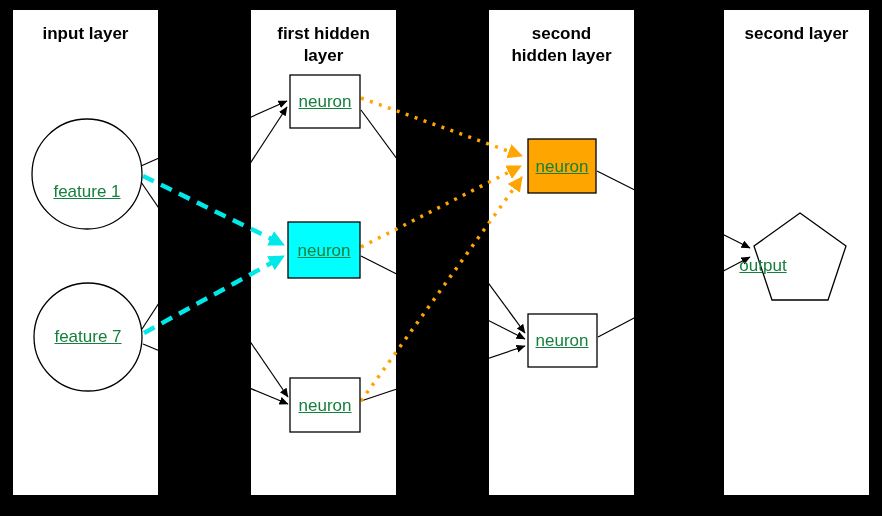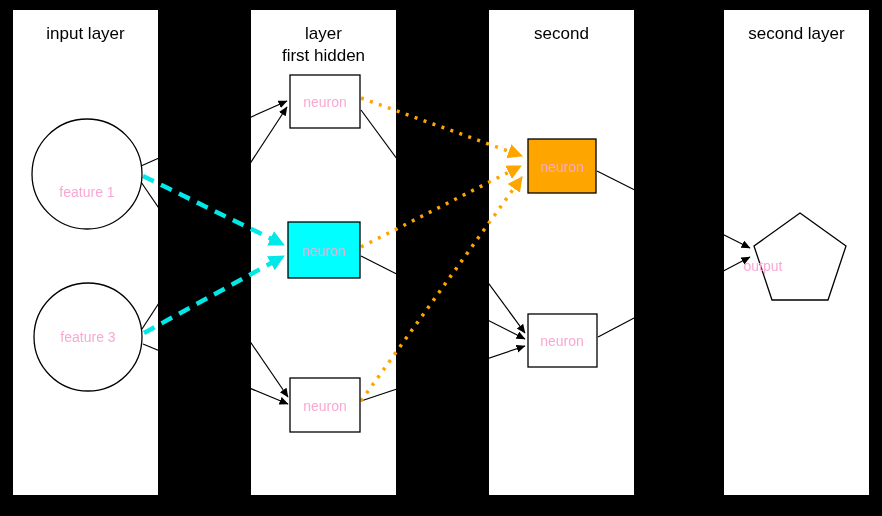--- a/index.html
+++ b/index.html
@@ -24,21 +24,21 @@
     position: absolute;
     top: 10px;
     height: 485px;
     width: 145px;
     background: var(--panel-white);
     z-index: 1;
   }
   .col-title {
     padding-top: 13px;
     text-align: center;
-    font-weight: normal;
+    font-weight: bold;
     font-size: 17px;
     line-height: 22px;
     color: #000;
   }
   .overlay {
     position: absolute;
     left: 0; top: 0;
     z-index: 2;
     pointer-events: none;
   }
@@ -58,45 +58,47 @@
     stroke-dasharray: 3 6.5;
     fill: none;
   }
   .fill-black { fill: var(--edge-black); }
   .fill-cyan { fill: var(--highlight-cyan); }
   .fill-orange { fill: var(--highlight-orange); }
   .n-label {
     position: absolute;
     z-index: 3;
     transform: translate(-50%, -50%);
-    font-size: 14px;
-    color: #f9a8d4;
+    font-size: 17px;
+    color: #15803d;
     white-space: nowrap;
+    text-decoration: underline;
   }
 </style>
 </head>
 <body>
 
 <div class="stage">
 
   <div class="col" style="left:13px">
     <div class="col-title">
       <div>input layer</div>
       <div></div>
     </div>
   </div>
   <div class="col" style="left:251px">
     <div class="col-title">
+      <div>first hidden</div>
       <div>layer</div>
-      <div>first hidden</div>
     </div>
   </div>
   <div class="col" style="left:489px">
     <div class="col-title">
       <div>second</div>
+      <div>hidden layer</div>
     </div>
   </div>
   <div class="col" style="left:724px">
     <div class="col-title">
       <div>second layer</div>
       <div></div>
     </div>
   </div>
 
   <svg class="overlay" width="882" height="516" viewBox="0 0 882 516">
@@ -133,21 +135,21 @@
     <circle class="node-shape" cx="88" cy="337" r="54"></circle>
     <rect class="node-shape" x="290" y="75" width="70" height="53"></rect>
     <rect class="node-shape cyan" x="288" y="222" width="72" height="56"></rect>
     <rect class="node-shape" x="290" y="378" width="70" height="54"></rect>
     <rect class="node-shape orange" x="528" y="139" width="68" height="54"></rect>
     <rect class="node-shape" x="528" y="314" width="69" height="53"></rect>
     <polygon class="node-shape" points="800,213 846,246 828,300 772,300 754,246"></polygon>
   </svg>
 
   <div class="n-label" style="left:87px;  top:192px">feature 1</div>
-  <div class="n-label" style="left:88px;  top:337px">feature 3</div>
+  <div class="n-label" style="left:88px;  top:337px">feature 7</div>
   <div class="n-label" style="left:325px; top:102px">neuron</div>
   <div class="n-label" style="left:324px; top:251px">neuron</div>
   <div class="n-label" style="left:325px; top:406px">neuron</div>
   <div class="n-label" style="left:562px; top:167px">neuron</div>
   <div class="n-label" style="left:562px; top:341px">neuron</div>
   <div class="n-label" style="left:763px; top:266px">output</div>
 
 </div>
 
 </body></html>

